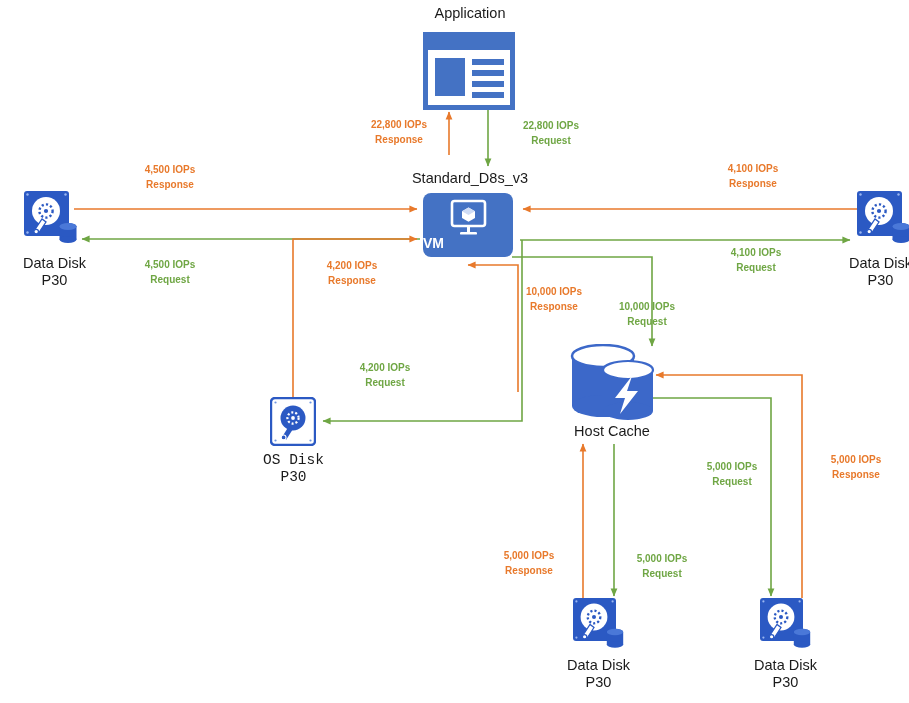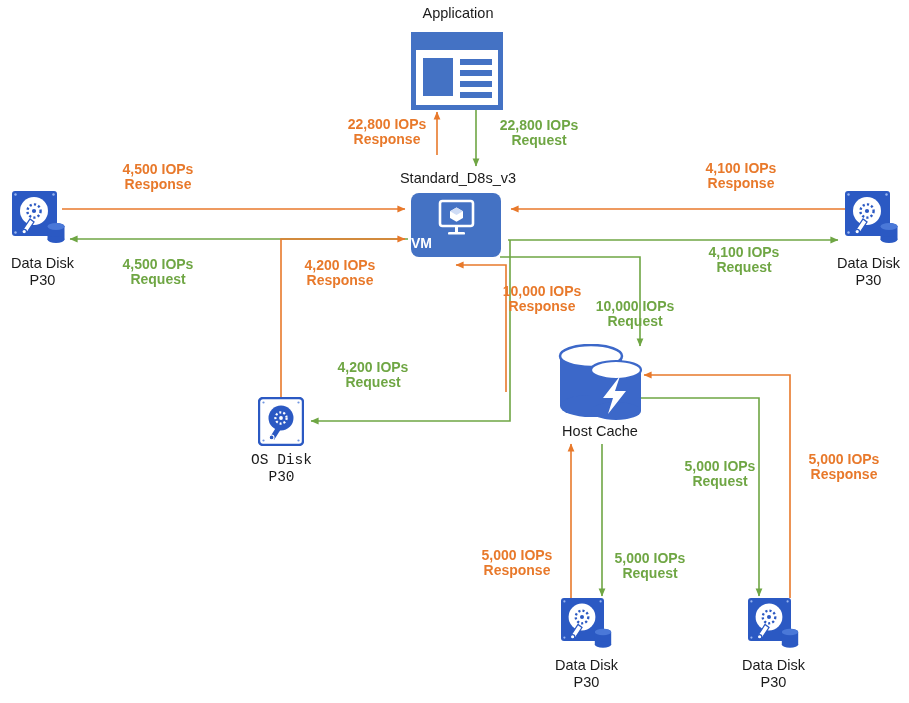--- a/index.html
+++ b/index.html
@@ -1,22 +1,22 @@
 <!DOCTYPE html>
 <html><head>
 <meta charset="utf-8">
 <style>
   html,body{margin:0;padding:0;background:#ffffff;}
   body{width:909px;height:703px;position:relative;overflow:hidden;
        font-family:"Liberation Sans","DejaVu Sans",sans-serif;}
-  #canvas{position:absolute;left:0;top:0;width:802px;height:703px;}
+  #canvas{position:absolute;left:12px;top:0;width:802px;height:703px;}
   svg.layer{position:absolute;left:0;top:0;width:909px;height:703px;overflow:visible;}
   .node{position:absolute;}
   .node-label{position:absolute;text-align:center;color:#1a1a1a;font-size:14.5px;line-height:17px;white-space:pre-line;}
-  .flow-label{position:absolute;text-align:center;font-size:14px;line-height:15px;font-weight:600;white-space:pre-line;}
+  .flow-label{position:absolute;text-align:center;font-size:10px;line-height:15px;font-weight:600;white-space:pre-line;}
   .orange{color:#E8792B;}
   .green{color:#6FA644;}
   .vm-box{position:absolute;background:#4472C4;border-radius:8px;}
   .vm-text{position:absolute;color:#ffffff;font-size:14px;font-weight:600;text-align:center;width:100%;}
 </style>
 </head>
 <body>
 
 <div id="canvas">
 

